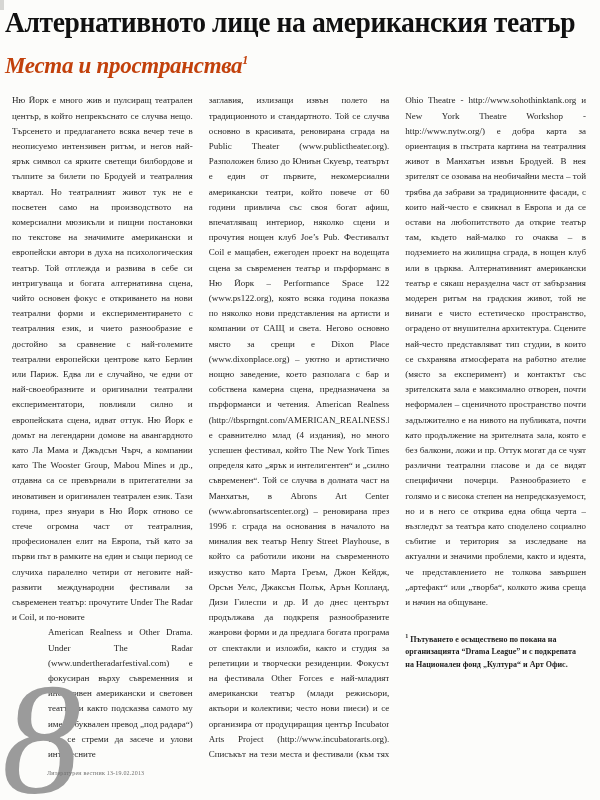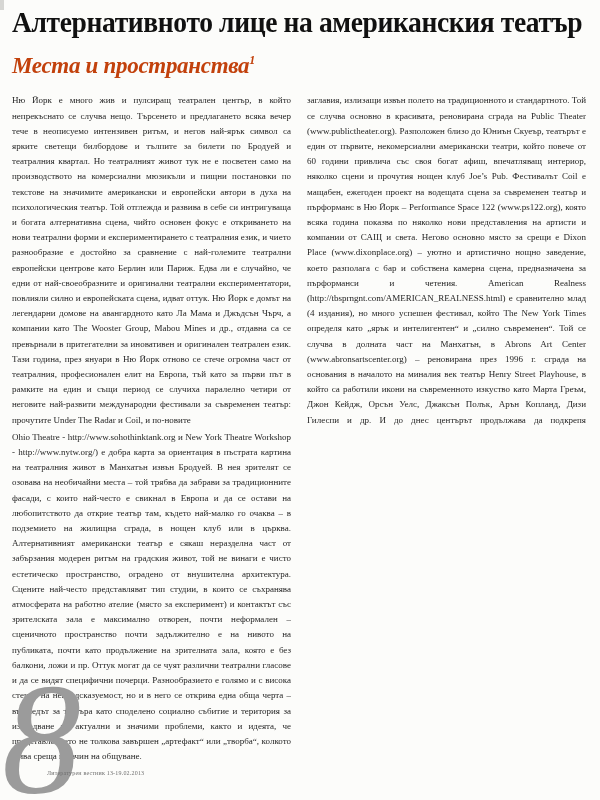--- a/index.html
+++ b/index.html
@@ -6,21 +6,21 @@
   .page {
     position:relative;
     width:600px; height:800px;
     margin:0 auto;
     background:#fcfcfa;
     font-family:"Liberation Serif", serif;
     color:#1e1e1e;
     overflow:hidden;
     box-sizing:border-box;
   }
-  header { padding:6px 14px 0 12px; }
+  header { padding:6px 14px 0 5px; }
   .title {
     margin:0;
     font-size:29px;
     font-weight:700;
     letter-spacing:-0.4px;
     line-height:1.15;
     transform:scaleX(0.95);
     transform-origin:left center;
     white-space:nowrap;
     color:#111;
@@ -29,21 +29,21 @@
     margin:14px 0 0 0;
     font-size:23px;
     font-weight:700;
     font-style:italic;
     letter-spacing:-0.3px;
     color:#c2410c;
   }
   .subtitle sup { font-size:12px; }
   .columns {
     display:grid;
-    grid-template-columns:1fr 1fr;
+    grid-template-columns:1fr 1fr 1fr;
     column-gap:16px;
     padding:14px 14px 0 12px;
     height:687px;
     box-sizing:border-box;
     overflow:hidden;
   }
   .col { overflow:hidden; }
   .col p {
     margin:0;
     font-size:9px;

